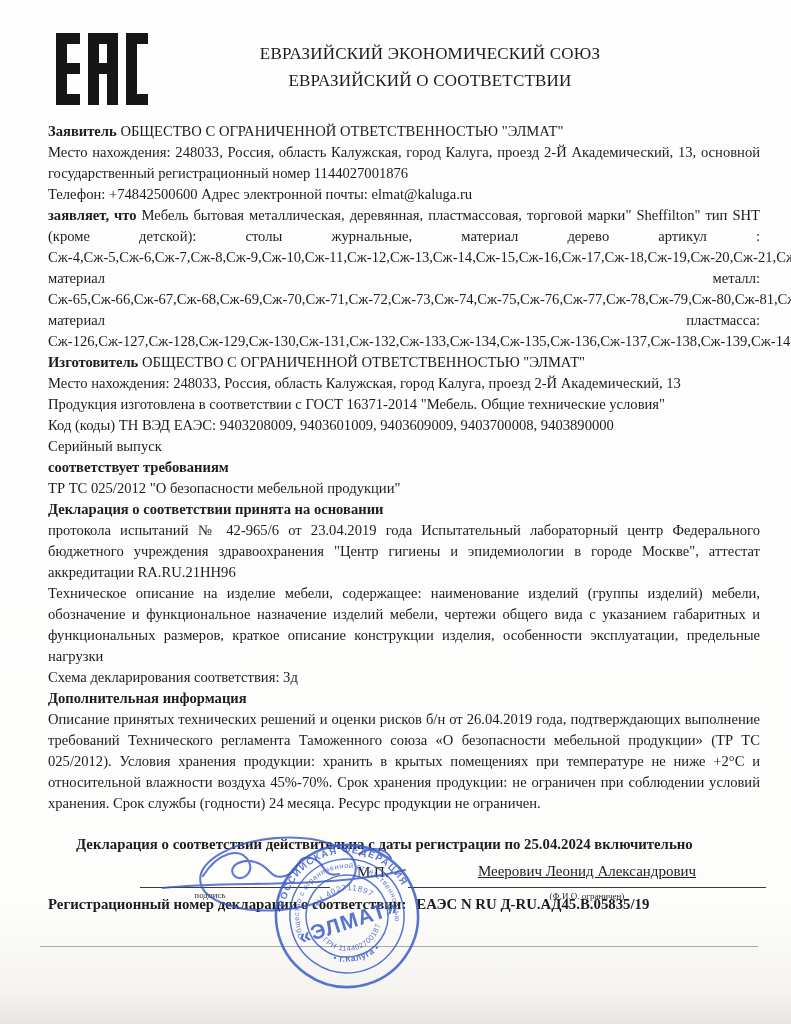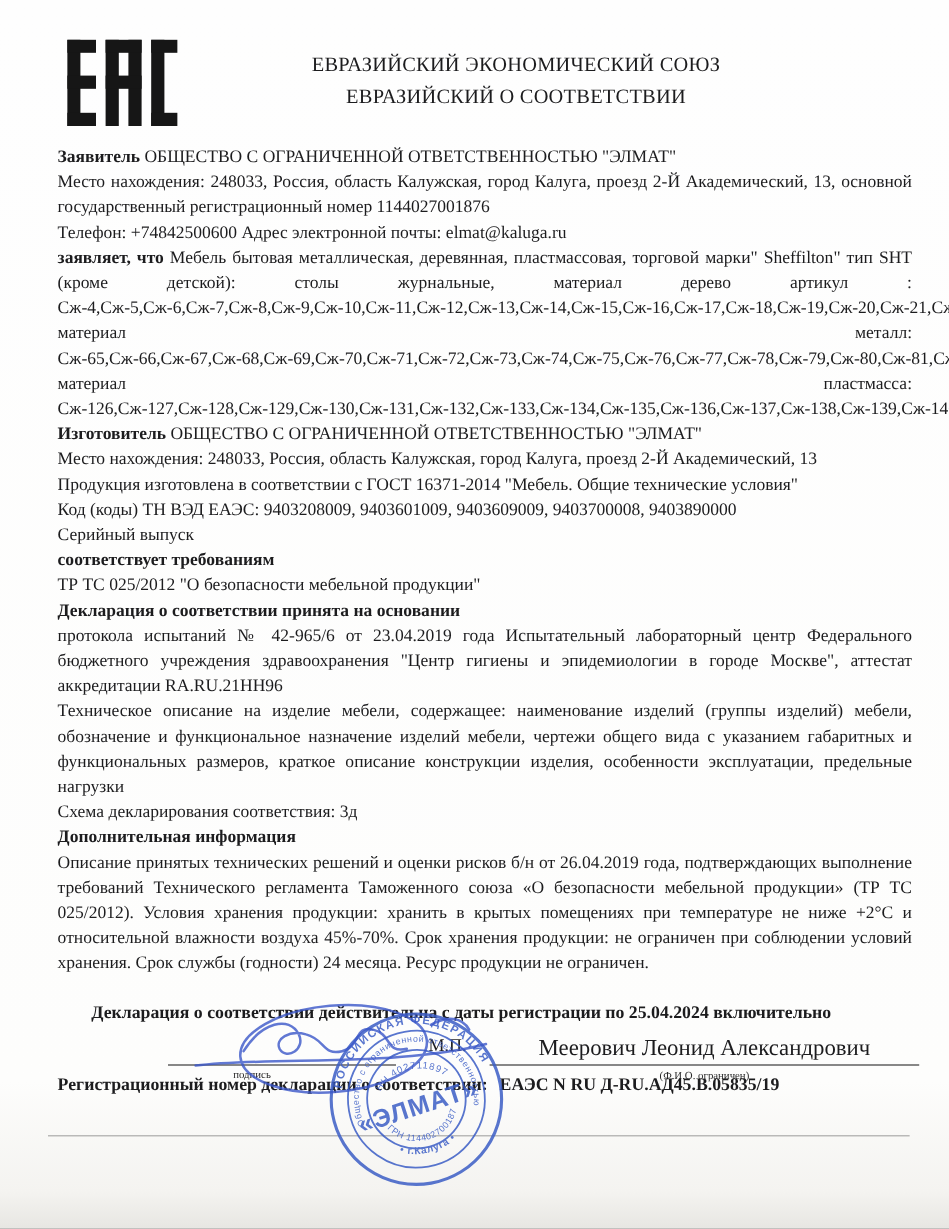--- a/index.html
+++ b/index.html
@@ -18,21 +18,21 @@
   .content b{font-weight:bold;}
   .abs{position:absolute;}
   .validity{left:48px;top:836px;width:712px;font-weight:bold;font-size:14.8px;margin-left:28px;}
   .sig-line{border-bottom:1.5px solid #3a3a3a;height:0;}
   .line-left{left:140px;top:887px;width:190px;}
   .line-right{left:408px;top:887px;width:358px;}
   .cap{font-size:9px;color:#2a2a2a;text-align:center;}
   .cap-left{left:140px;top:890px;width:140px;}
   .cap-right{left:408px;top:891px;width:358px;}
   .mp{left:357px;top:864px;font-size:15px;}
-  .fio{left:408px;top:863px;width:358px;text-align:center;font-size:19px;}
+  .fio{left:408px;top:863px;width:358px;text-align:center;font-size:15px;text-decoration:underline;}
   .regline{left:48px;font-weight:bold;font-size:14.8px;}
   .reg1{top:896px;}
   .reg2{top:918px;}
   .regline .val{padding-left:10px;}
   .gray-rule{left:40px;top:946px;width:718px;height:0;border-top:1.8px solid #8f8f8f;opacity:.75;}
   .stamp{left:272px;top:841px;width:150px;height:150px;opacity:.85;transform:rotate(-10deg);}
   .signature{left:133px;top:824px;width:300px;height:100px;opacity:.8;}
 </style>
 </head>
 <body>

